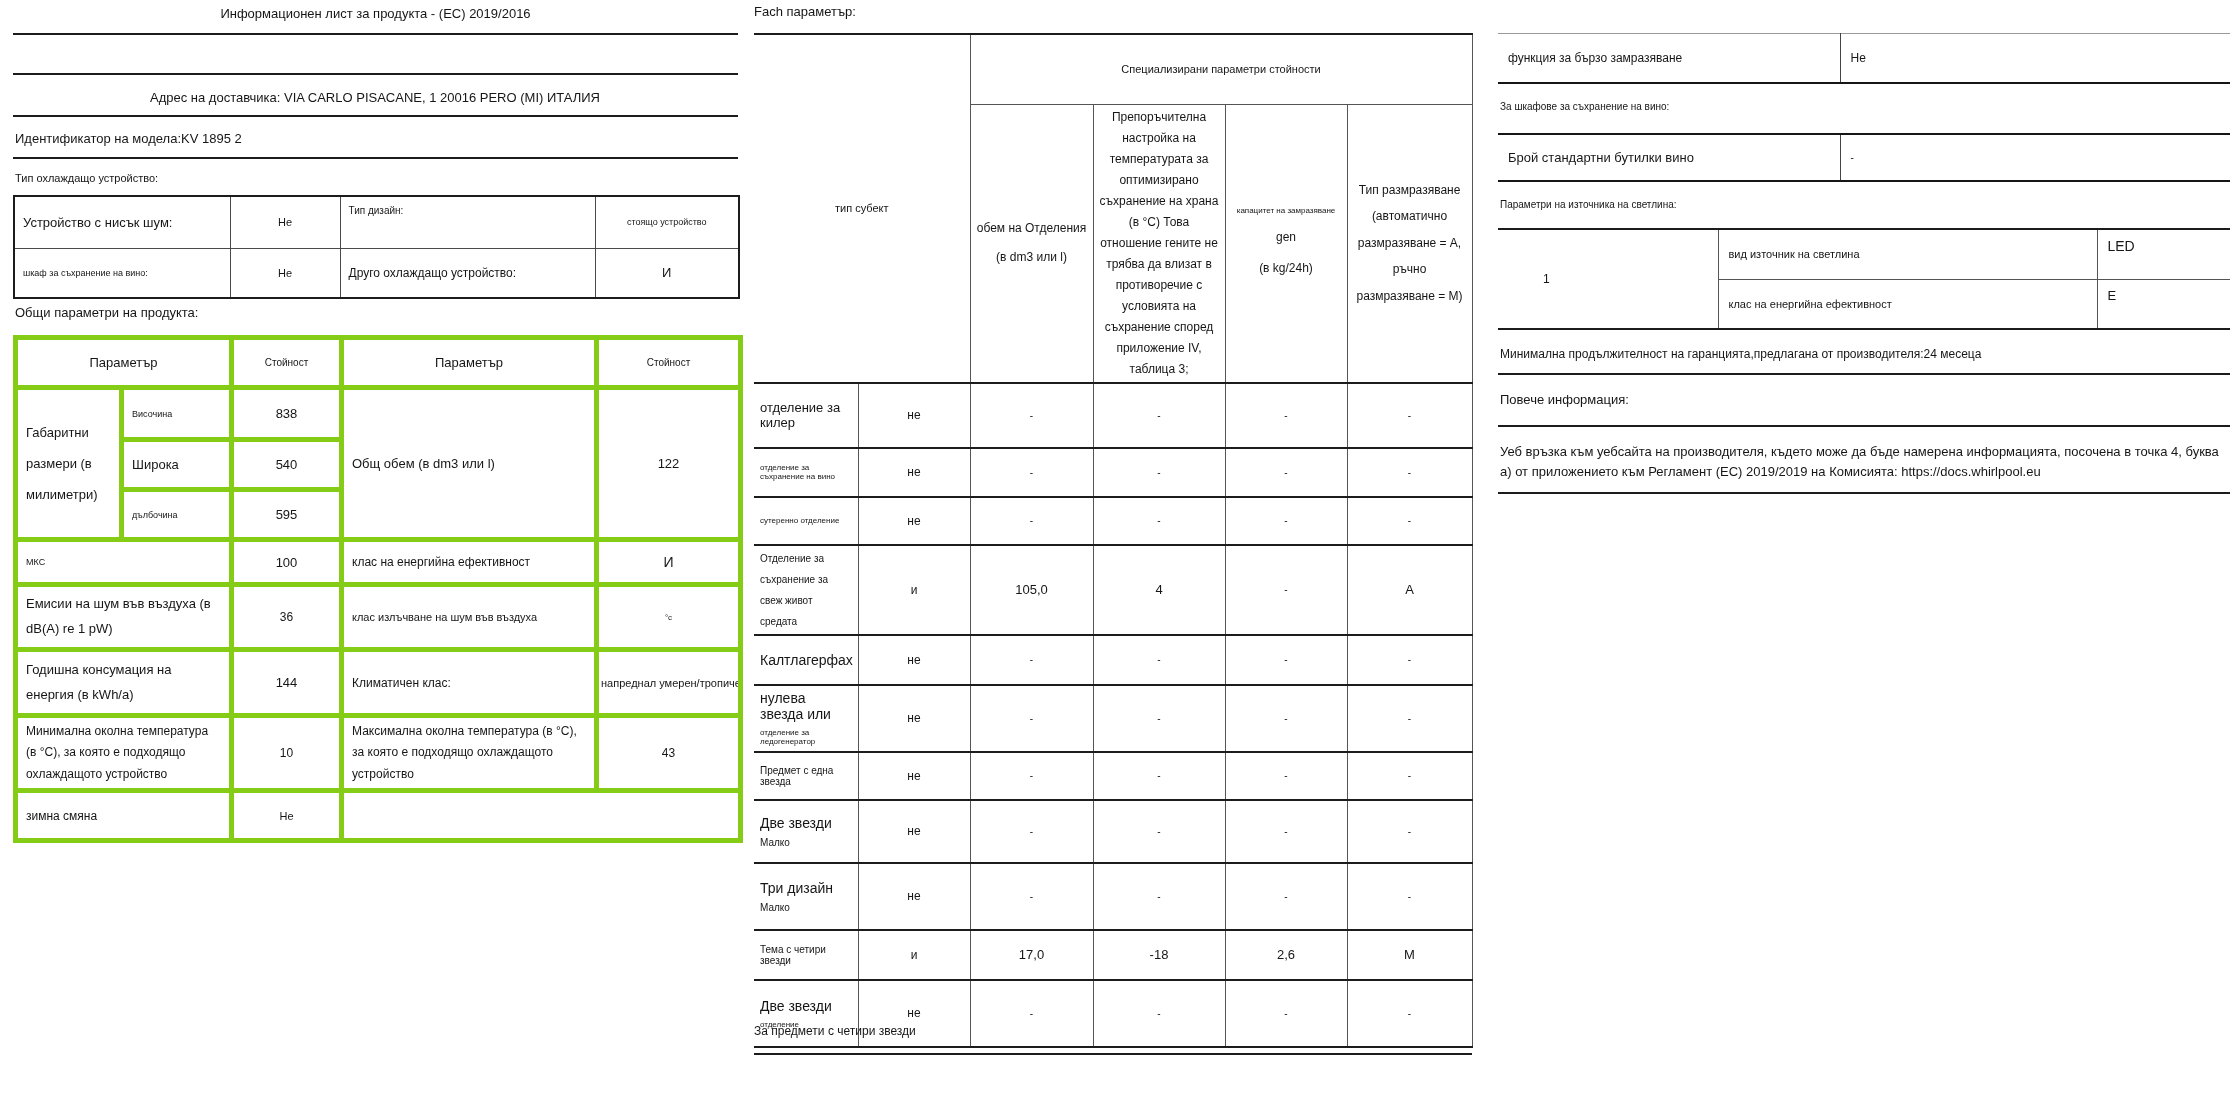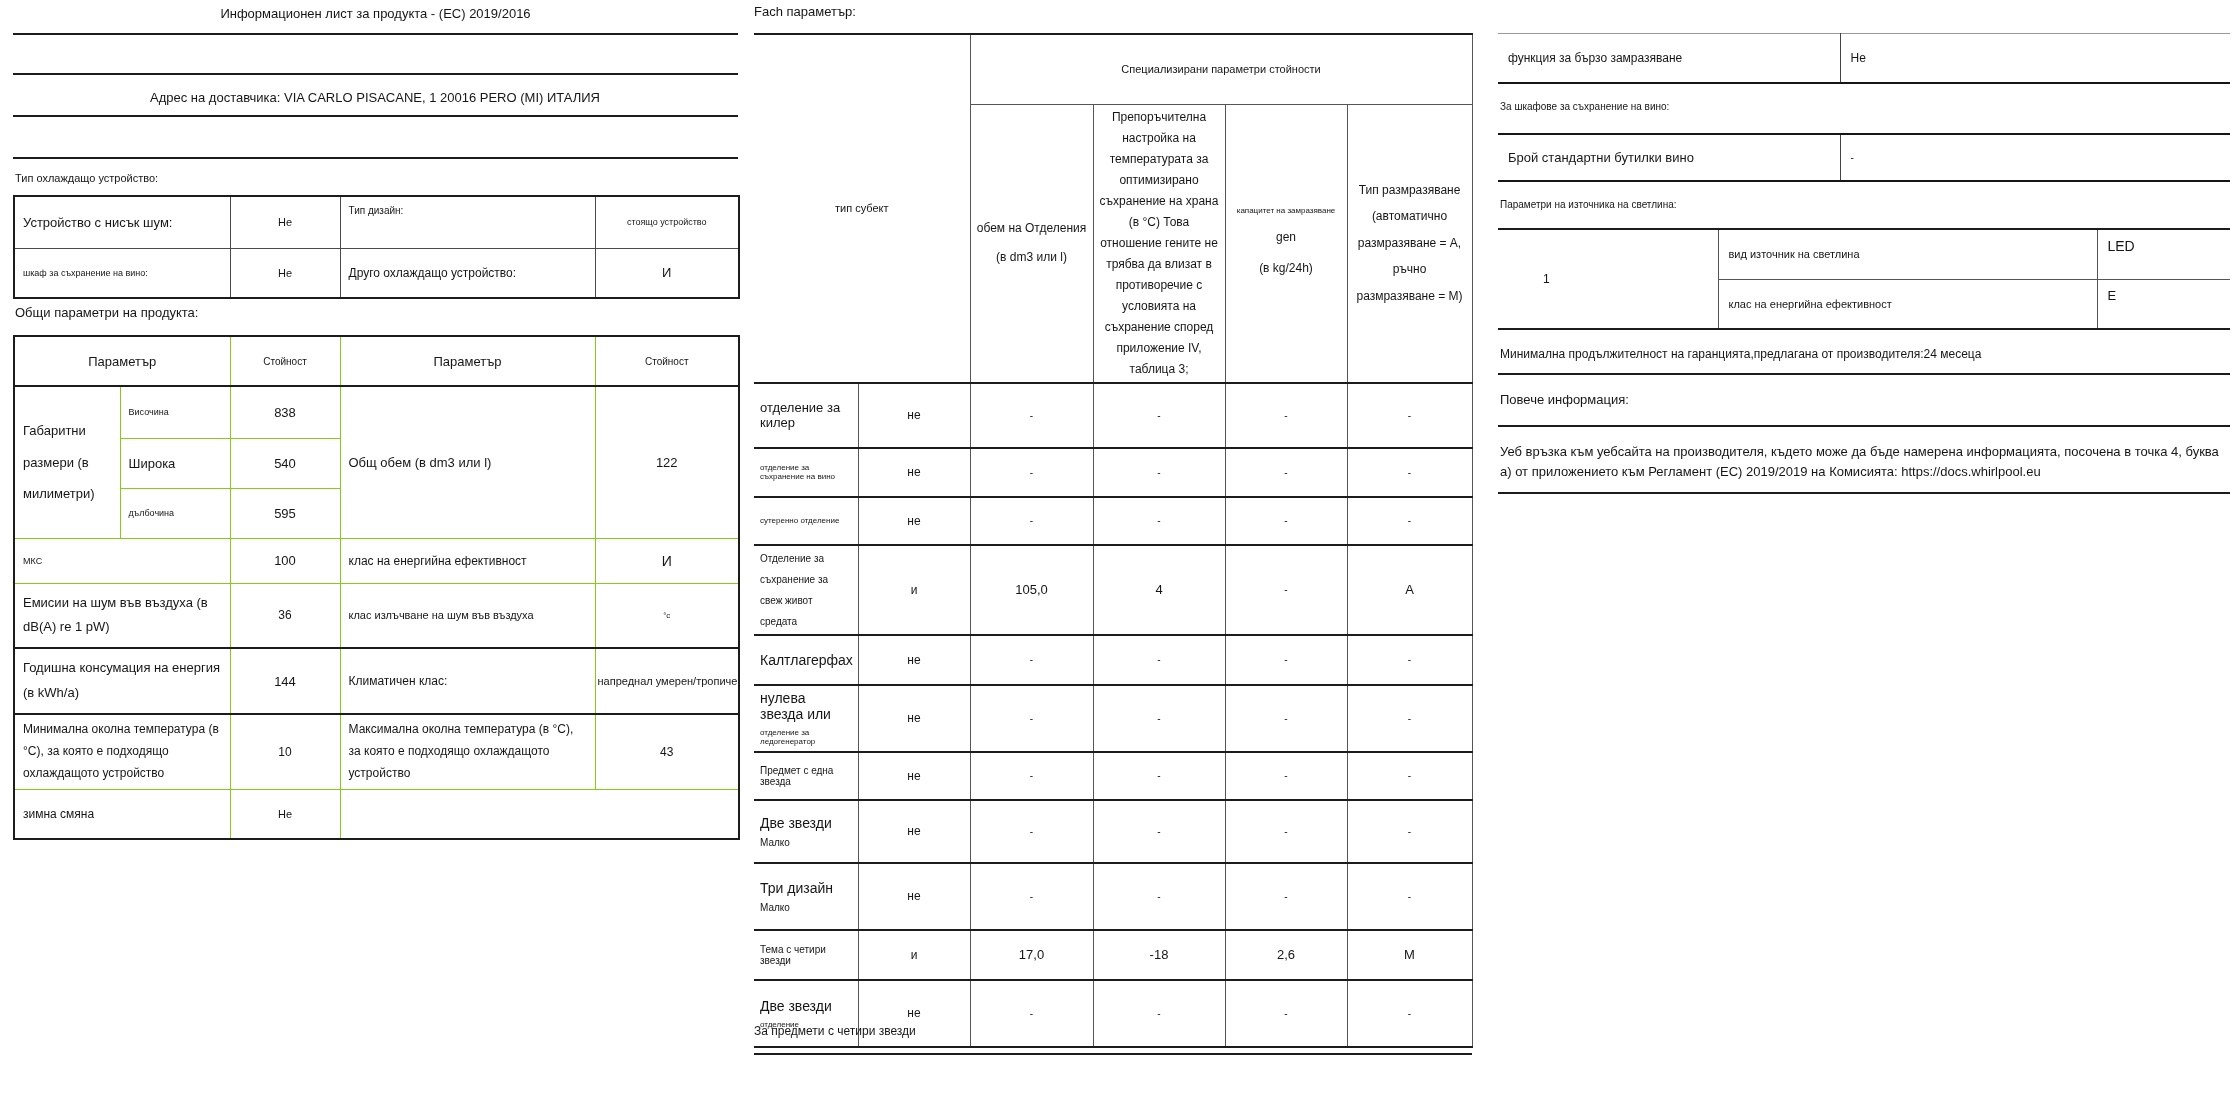--- a/index.html
+++ b/index.html
@@ -15,21 +15,21 @@
   .f11{font-size:11px;} .f12{font-size:12px;} .f13{font-size:13px;}
   .f14{font-size:14px;} .f15{font-size:13px;}
 
   table{border-collapse:collapse;table-layout:fixed;position:absolute;background:#fff;}
   td{vertical-align:middle;overflow:hidden;}
 
   
   .otbl{border:2px solid #1c1c1c;}
   .otbl td{border:1px solid #4a4a4a;padding:2px 8px;}
   .gtbl{border:2px solid #1c1c1c;}
-  .gtbl td{border:1px solid #84cc16;padding:2px 8px;}
+  .gtbl td{border:5px solid #84cc16;padding:2px 8px;}
   .gtbl tr.h2 td{border-top:2px solid #1c1c1c;}
   .lh2{line-height:2.4;}
 
   
   .mtbl{border-top:2px solid #1c1c1c;border-bottom:2px solid #1c1c1c;border-right:1px solid #4a4a4a;}
   .mtbl td{border:1px solid #555;padding:2px 6px;}
   .mtbl td.first{border-left:none;}
   .mtbl tr.mrow td{border-top:2px solid #1c1c1c;}
   .mtbl .hdrB td{border-top:1px solid #555;}
   .lab-sub{margin-top:6px;}
@@ -51,20 +51,21 @@
 
 <div class="abs" style="left:13px;top:0;width:725px;height:1112px;">
   <div class="abs center f13" style="left:0;top:6px;width:725px;">Информационен лист за продукта - (ЕС) 2019/2016</div>
   <div class="rule" style="left:0;top:33px;width:725px;"></div>
 
   <div class="rule" style="left:0;top:73px;width:725px;"></div>
 
   <div class="abs f13" style="left:2px;top:90px;width:720px;text-align:center;">Адрес на доставчика: VIA CARLO PISACANE, 1 20016 PERO (MI) ИТАЛИЯ</div>
   <div class="rule" style="left:0;top:115px;width:725px;"></div>
 
+  <div class="abs f13" style="left:2px;top:131px;width:720px;">Идентификатор на модела:KV 1895 2</div>
   <div class="rule" style="left:0;top:157px;width:725px;"></div>
 
   <div class="abs f11" style="left:2px;top:172px;width:720px;">Тип охлаждащо устройство:</div>
 
   <table class="otbl" style="left:0;top:195px;width:725px;">
     <colgroup>
         <col style="width:216px">
         <col style="width:110px">
         <col style="width:255px">
         <col style="width:144px">

